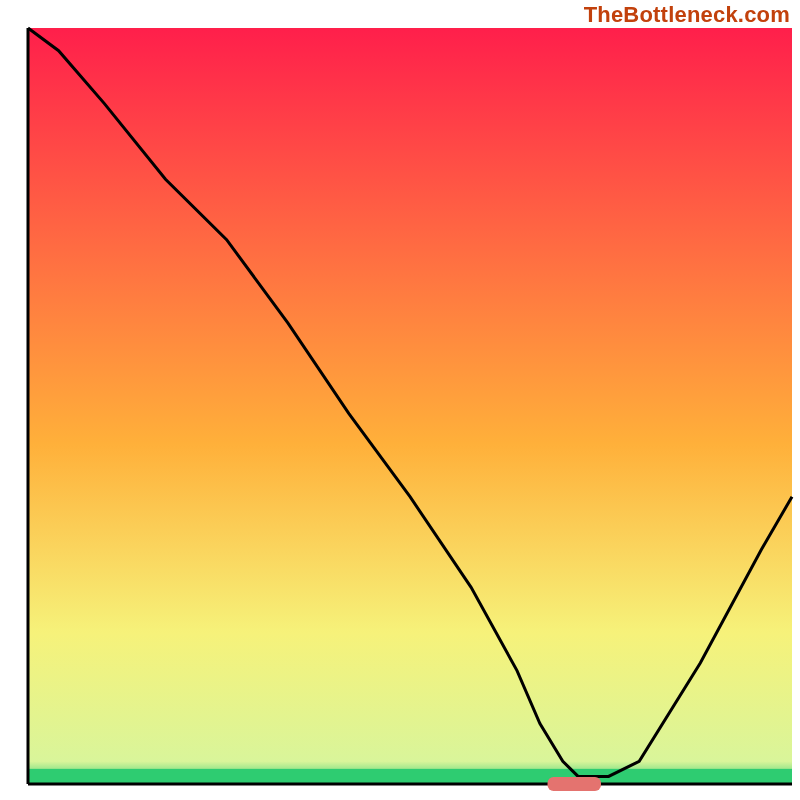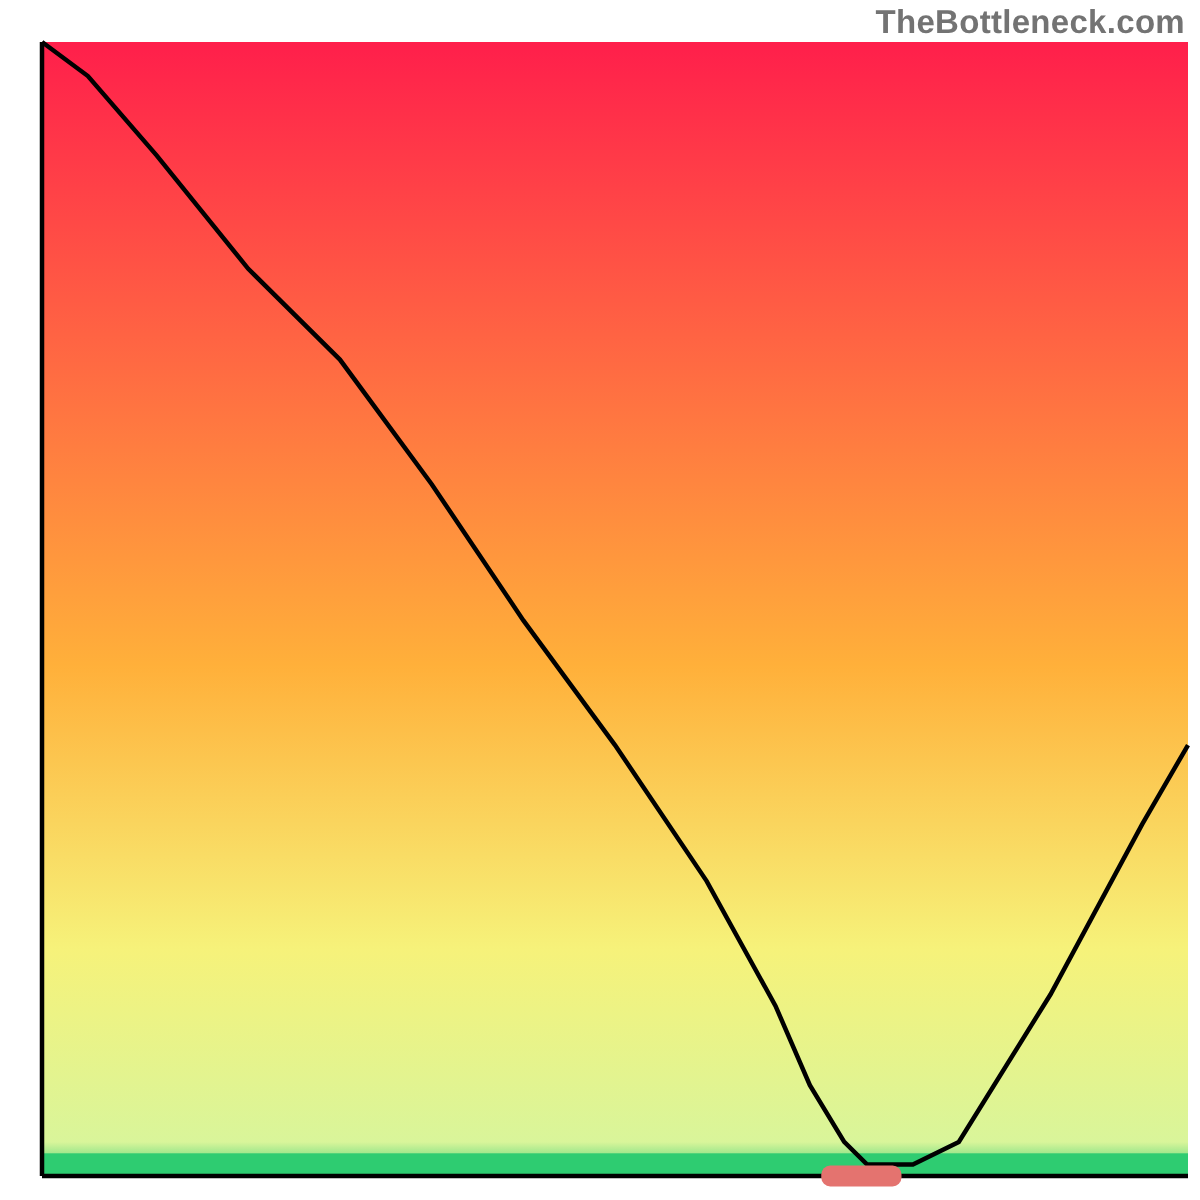--- a/index.html
+++ b/index.html
@@ -14,21 +14,21 @@
     position: relative;
     width: 800px;
     height: 800px;
   }
   .watermark {
     position: absolute;
     top: 2px;
     right: 10px;
     font-size: 22px;
     font-weight: 600;
-    color: #737373;
+    color: #c2410c;
     letter-spacing: 0.2px;
     z-index: 10;
   }
   svg {
     display: block;
   }
 </style>
 </head>
 <body>
 

